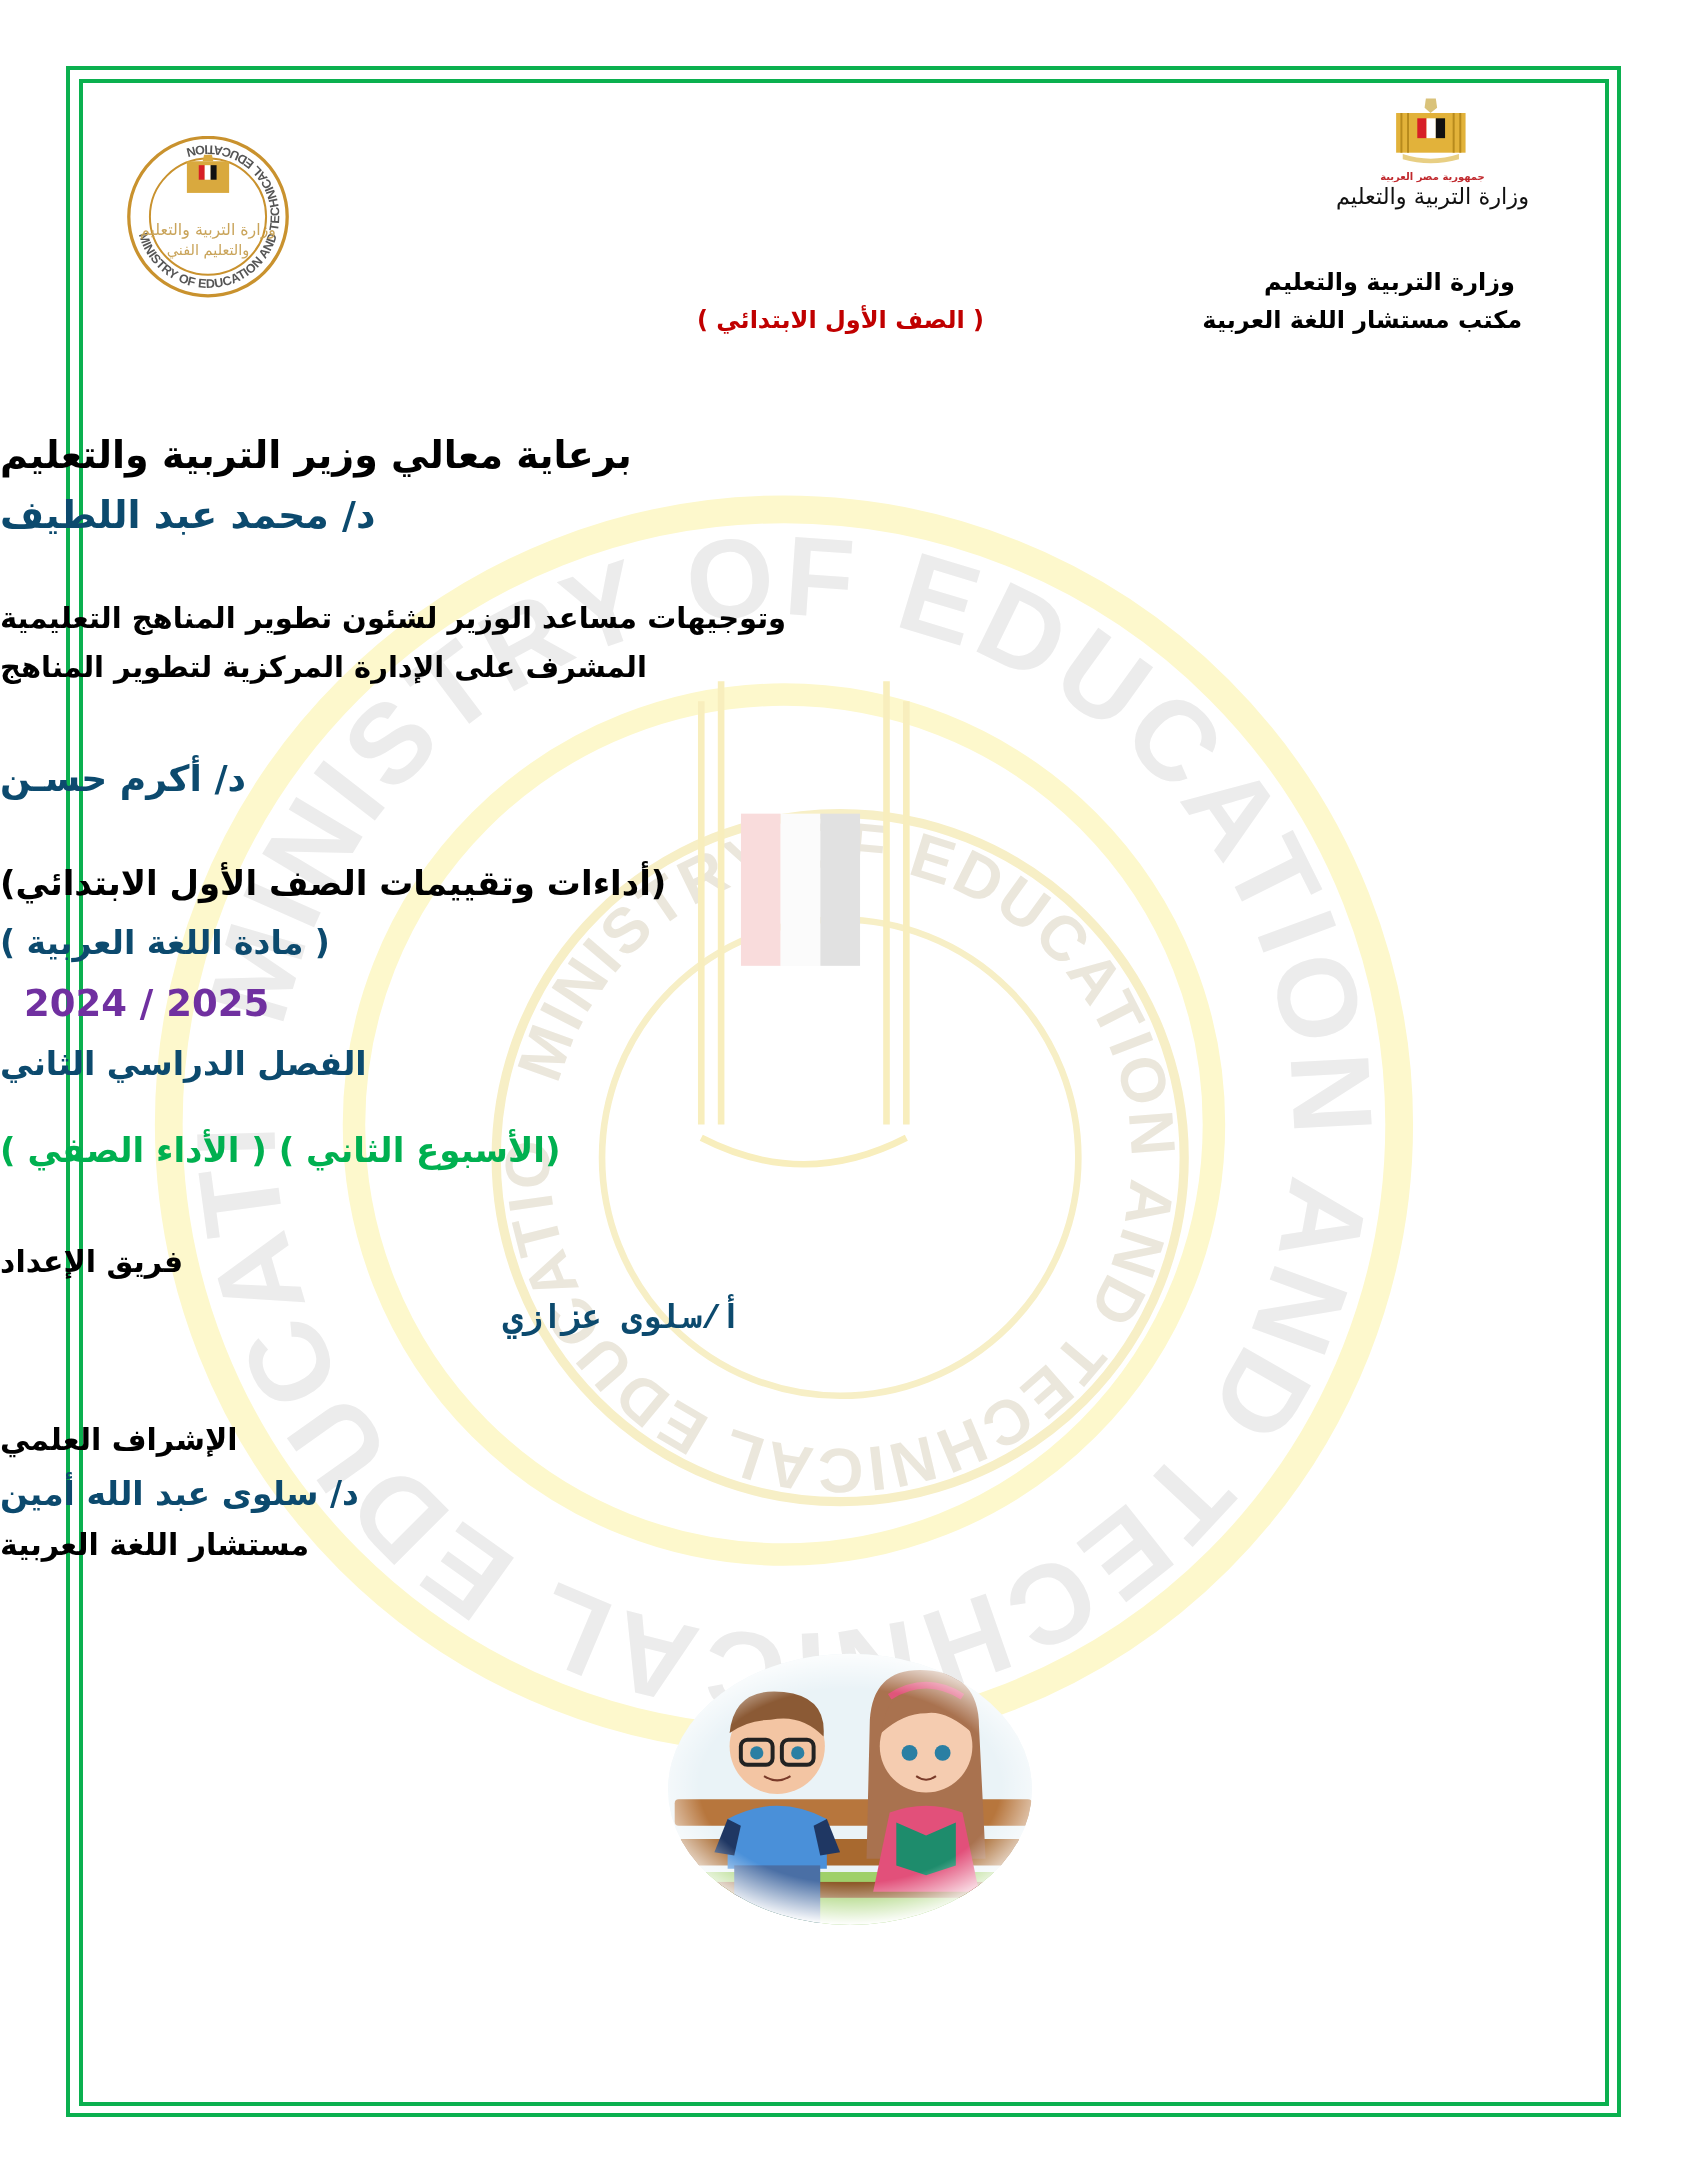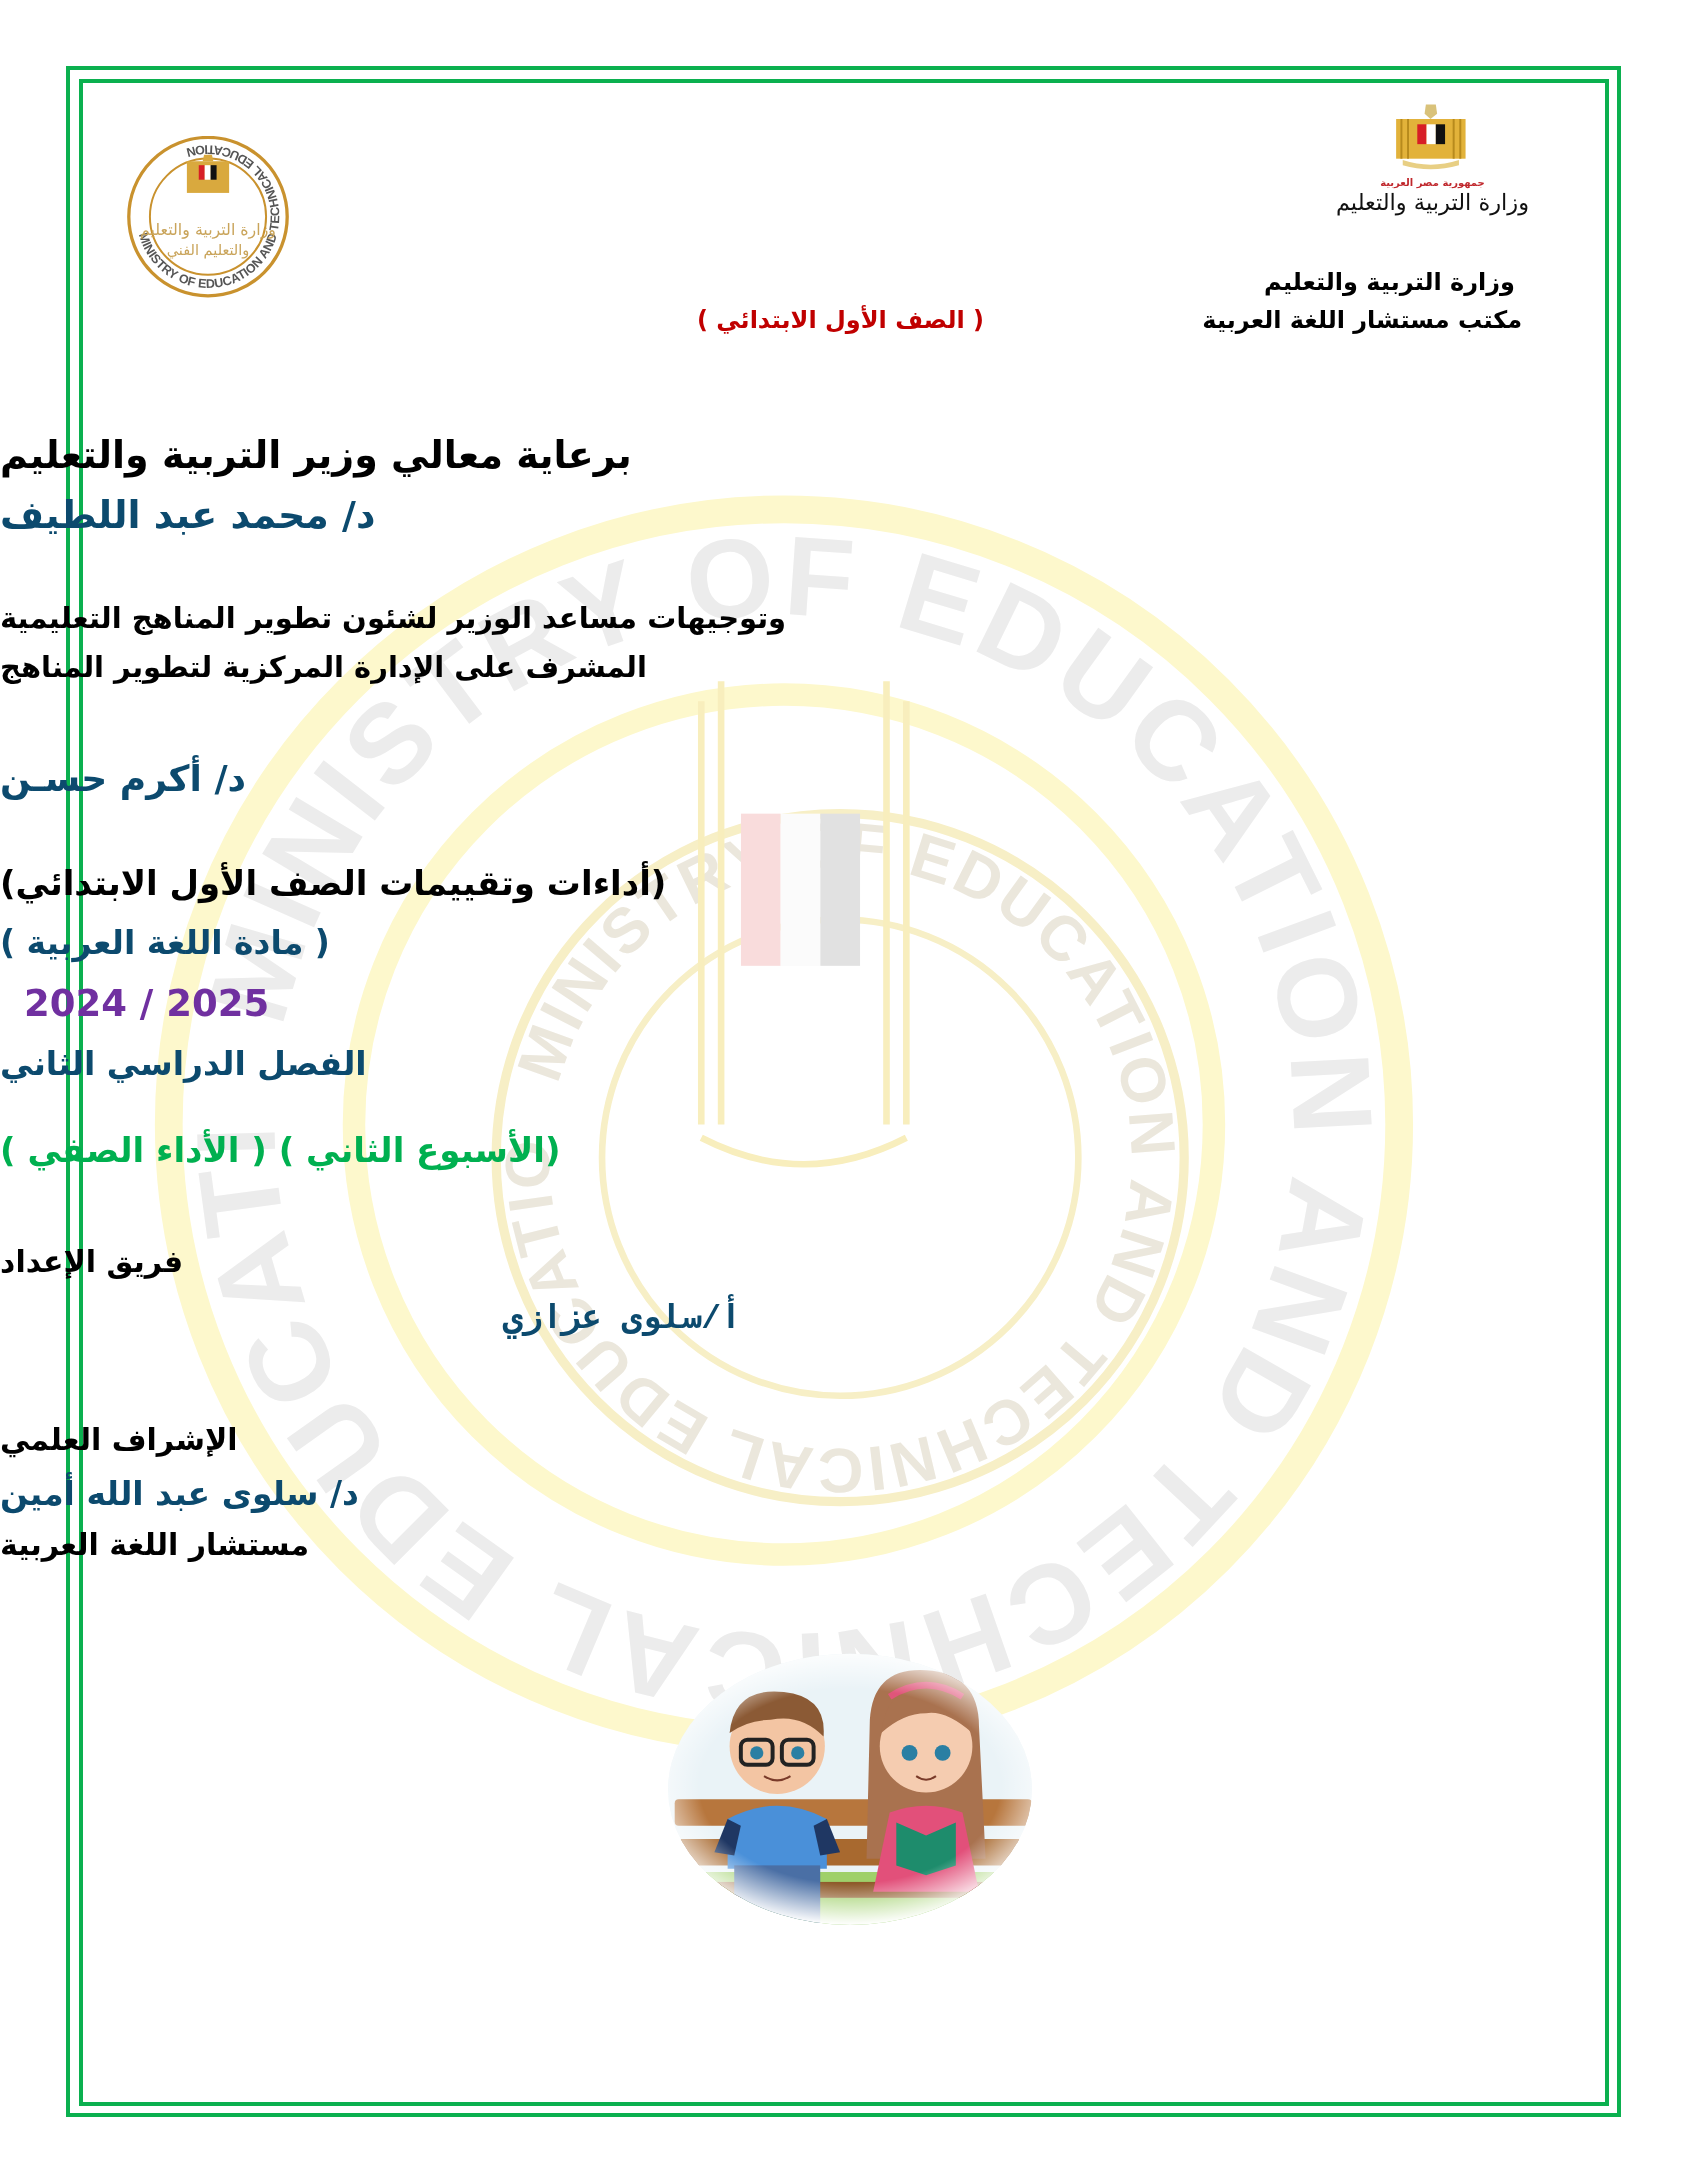--- a/index.html
+++ b/index.html
@@ -16,21 +16,21 @@
 
   .txt { position:absolute; direction:rtl; font-weight:bold; white-space:nowrap;
          font-family:"DejaVu Sans","Liberation Sans",sans-serif; }
   .center { left:0; width:1687px; text-align:left; }
   .black { color:#000000; }
   .red { color:#0c4a6e; }
   .darkred { color:#c00000; }
   .purple { color:#7030a0; }
   .green { color:#00b050; }
 
-  .logo-right { position:absolute; left:1330px; top:99px; width:205px; height:126px; }
+  .logo-right { position:absolute; left:1330px; top:93px; width:205px; height:126px; }
   .logo-left { position:absolute; left:109px; top:136px; width:198px; height:162px; }
   .kids { position:absolute; left:635px; top:1647px; width:430px; height:278px; }
 </style>
 </head>
 <body>
 
 <div class="page">
 
   <svg class="watermark" viewBox="0 0 2550 3300" xmlns="http://www.w3.org/2000/svg">
     <defs>

